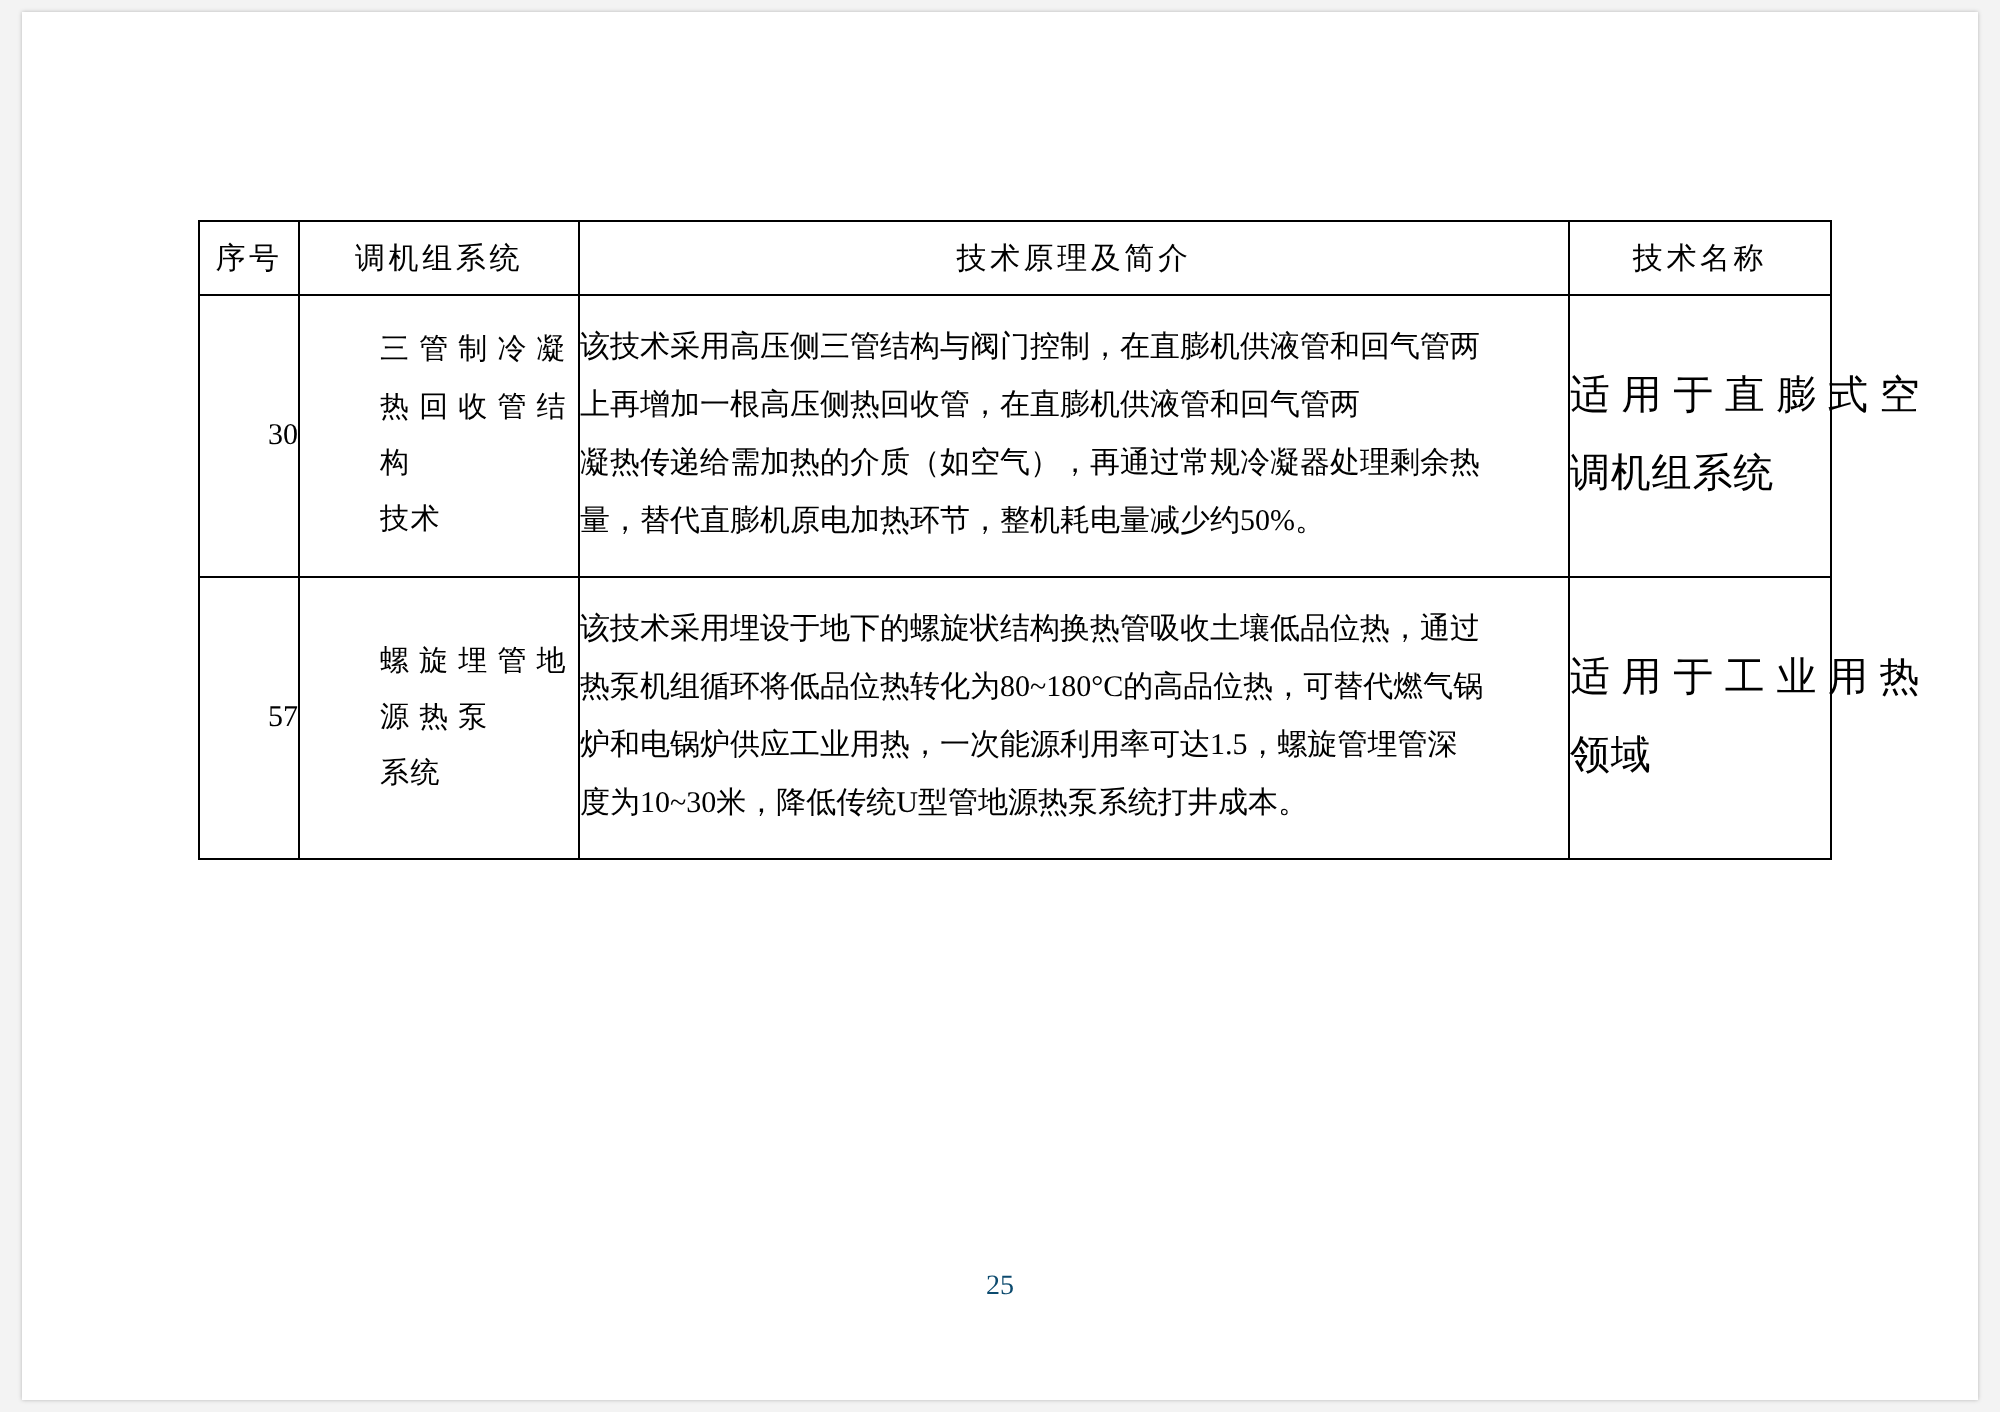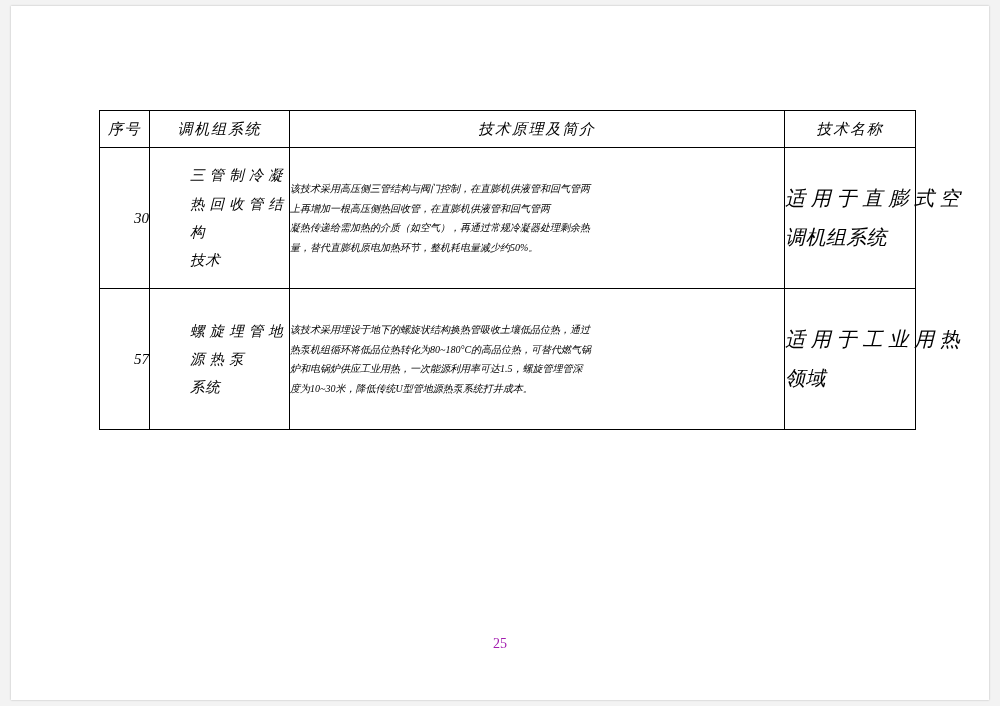--- a/index.html
+++ b/index.html
@@ -21,21 +21,20 @@
     height: 694px;
     background: #ffffff;
     box-shadow: 0 0 2px rgba(0,0,0,0.25);
     box-sizing: border-box;
   }
   .content {
     position: absolute;
     left: 88px;
     top: 104px;
     width: 816px;
-    font-style: italic;
   }
   table.doc-table {
     border-collapse: collapse;
     width: 816px;
     table-layout: fixed;
   }
   table.doc-table td, table.doc-table th {
     border: 1px solid #000000;
     padding: 0;
     vertical-align: middle;
@@ -62,21 +61,21 @@
     text-align: right;
     font-size: 15px;
   }
   td.cell-name {
     font-size: 14.5px;
     line-height: 1.95;
     padding: 0 6px 0 8px;
     letter-spacing: 0.05em;
   }
   td.cell-desc {
-    font-size: 10px;
+    font-size: 15px;
     line-height: 1.95;
     padding: 10px 4px 10px 8px;
     vertical-align: top;
     text-align: justify;
   }
   td.cell-scope {
     font-size: 20px;
     line-height: 1.95;
     padding: 0 4px 0 2px;
     letter-spacing: 0.02em;
@@ -88,21 +87,21 @@
   .row31 td { height: 140px; }
 
   .page-number {
     position: absolute;
     left: 0;
     top: 630px;
     width: 978px;
     text-align: center;
     font-size: 14px;
     font-family: "Liberation Serif", "DejaVu Serif", serif;
-    color: #a21caf;
+    color: #0c4a6e;
   }
 </style>
 </head>
 <body>
 
 <div class="page">
   <div class="content">
 
     <table class="doc-table">
       <colgroup>

